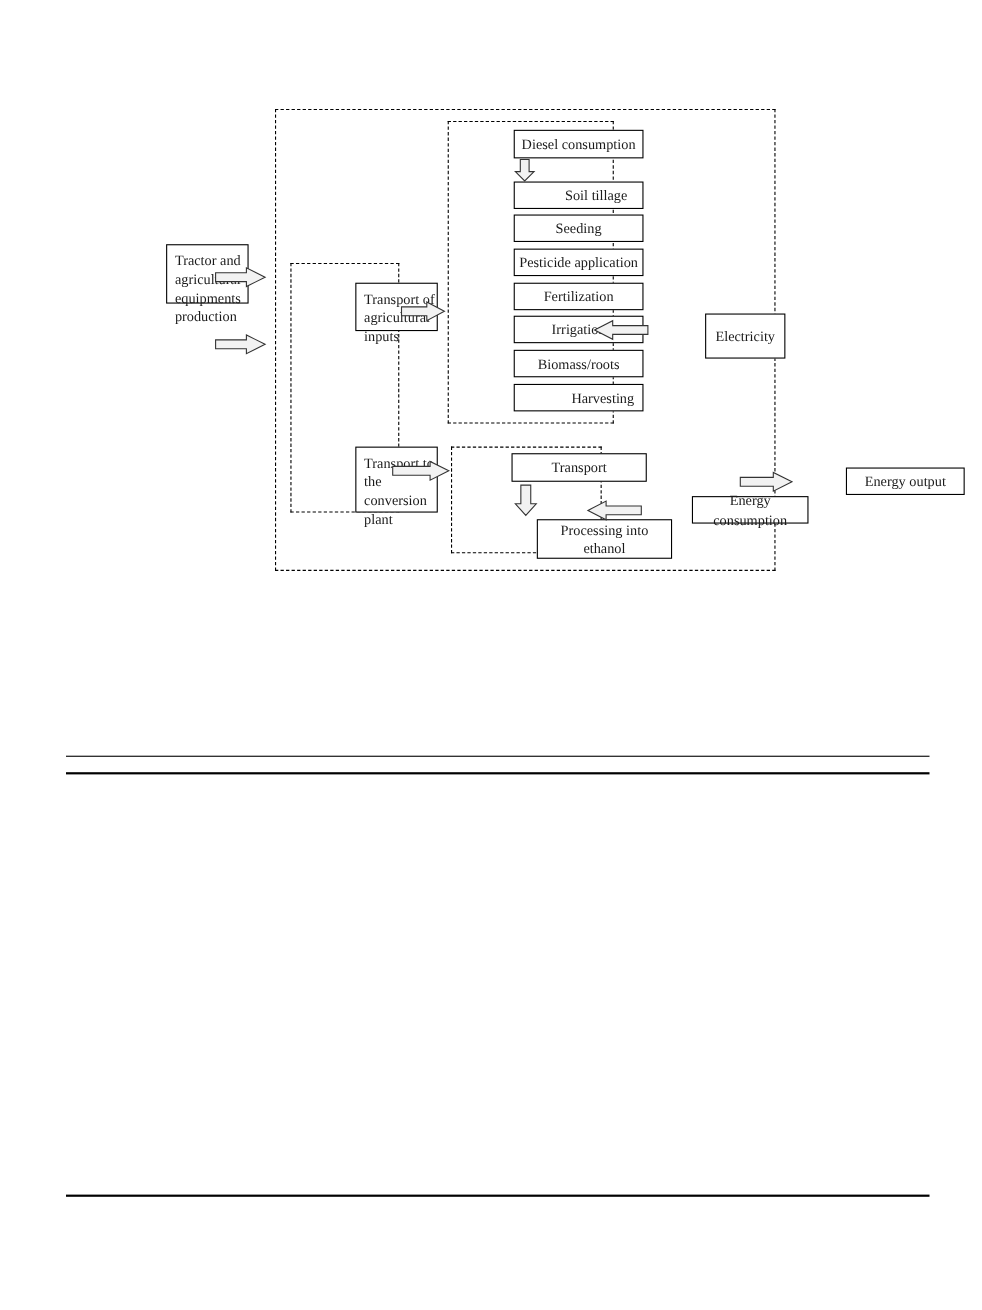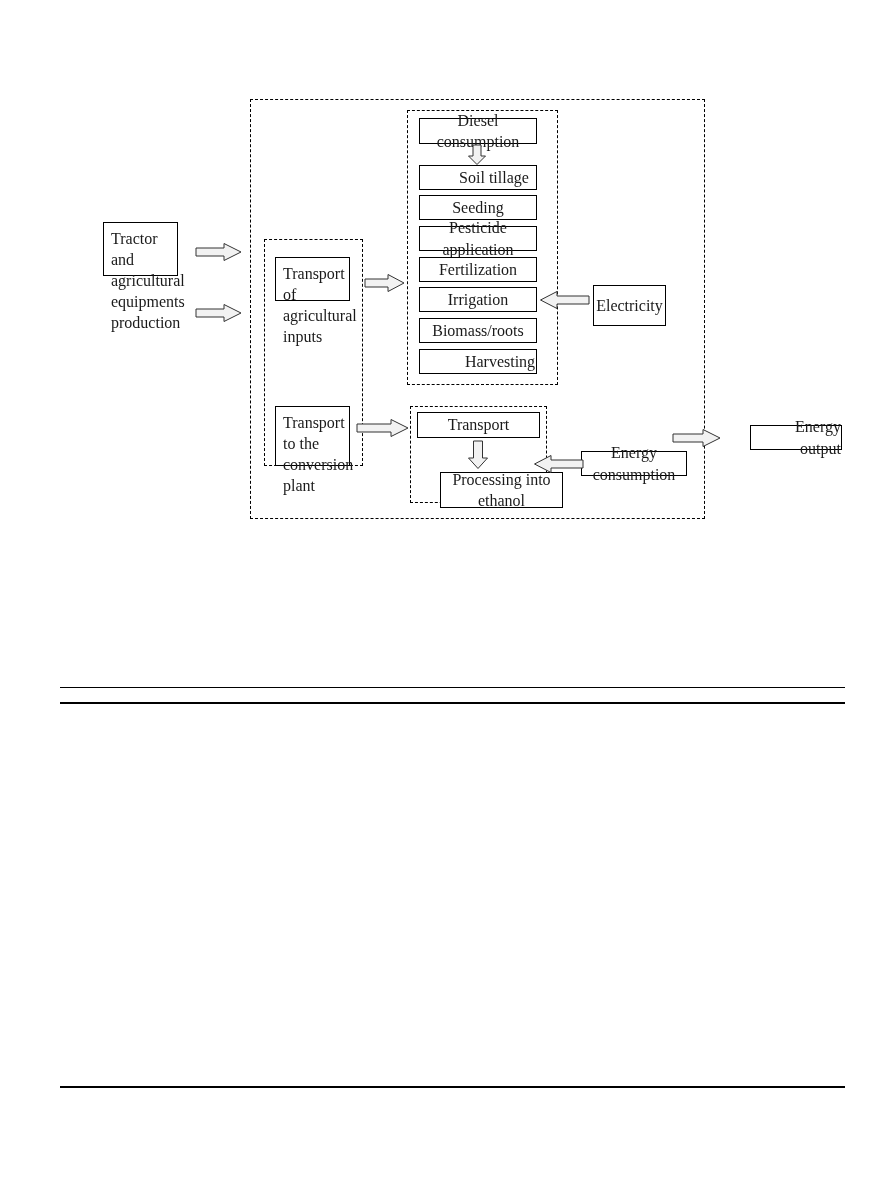--- a/index.html
+++ b/index.html
@@ -5,23 +5,24 @@
   html,body{margin:0;padding:0;background:#ffffff;}
   body{width:893px;height:1191px;position:relative;font-family:"Liberation Serif",serif;color:#000;}
   #canvas{position:absolute;left:0;top:0;width:893px;height:1191px;}
 
   
   .box{
     position:absolute;
     border:1px solid #000;
     background:#fff;
     box-sizing:border-box;
-    font-size:16px;
+    font-size:13px;
     line-height:1.32;
     color:#1a1a1a;
+    margin-left:48px;
   }
   .box.center{display:flex;align-items:center;justify-content:center;text-align:center;}
   .box.leftpad{padding:5px 0 0 7px;text-align:left;}
 
   
   .dashed{
     position:absolute;
     border:1.2px dashed #000;
     box-sizing:border-box;
     background:transparent;
@@ -103,21 +104,21 @@
   </div>
 
   <div class="box center" style="left:593px;top:285px;width:73px;height:41px;">
     <span>Electricity</span>
   </div>
 
   <div class="box center" style="left:581px;top:451px;width:106px;height:25px;">
     <span>Energy consumption</span>
   </div>
 
-  <div class="box center" style="left:750px;top:425px;width:92px;height:25px;text-align:right;">
+  <div class="box center" style="left:721px;top:425px;width:108px;height:25px;text-align:right;">
     <span>Energy output</span>
   </div>
 
   <div class="arrow" style="left:196px;top:243px;">
     <svg width="46" height="18" viewBox="0 0 46 18">
       <path d="M0 5 L28 5 L28 0.5 L45 9 L28 17.5 L28 13 L0 13 Z" fill="#f2f2f2" stroke="#333" stroke-width="1"></path>
     </svg>
   </div>
 
   <div class="arrow" style="left:196px;top:304px;">

